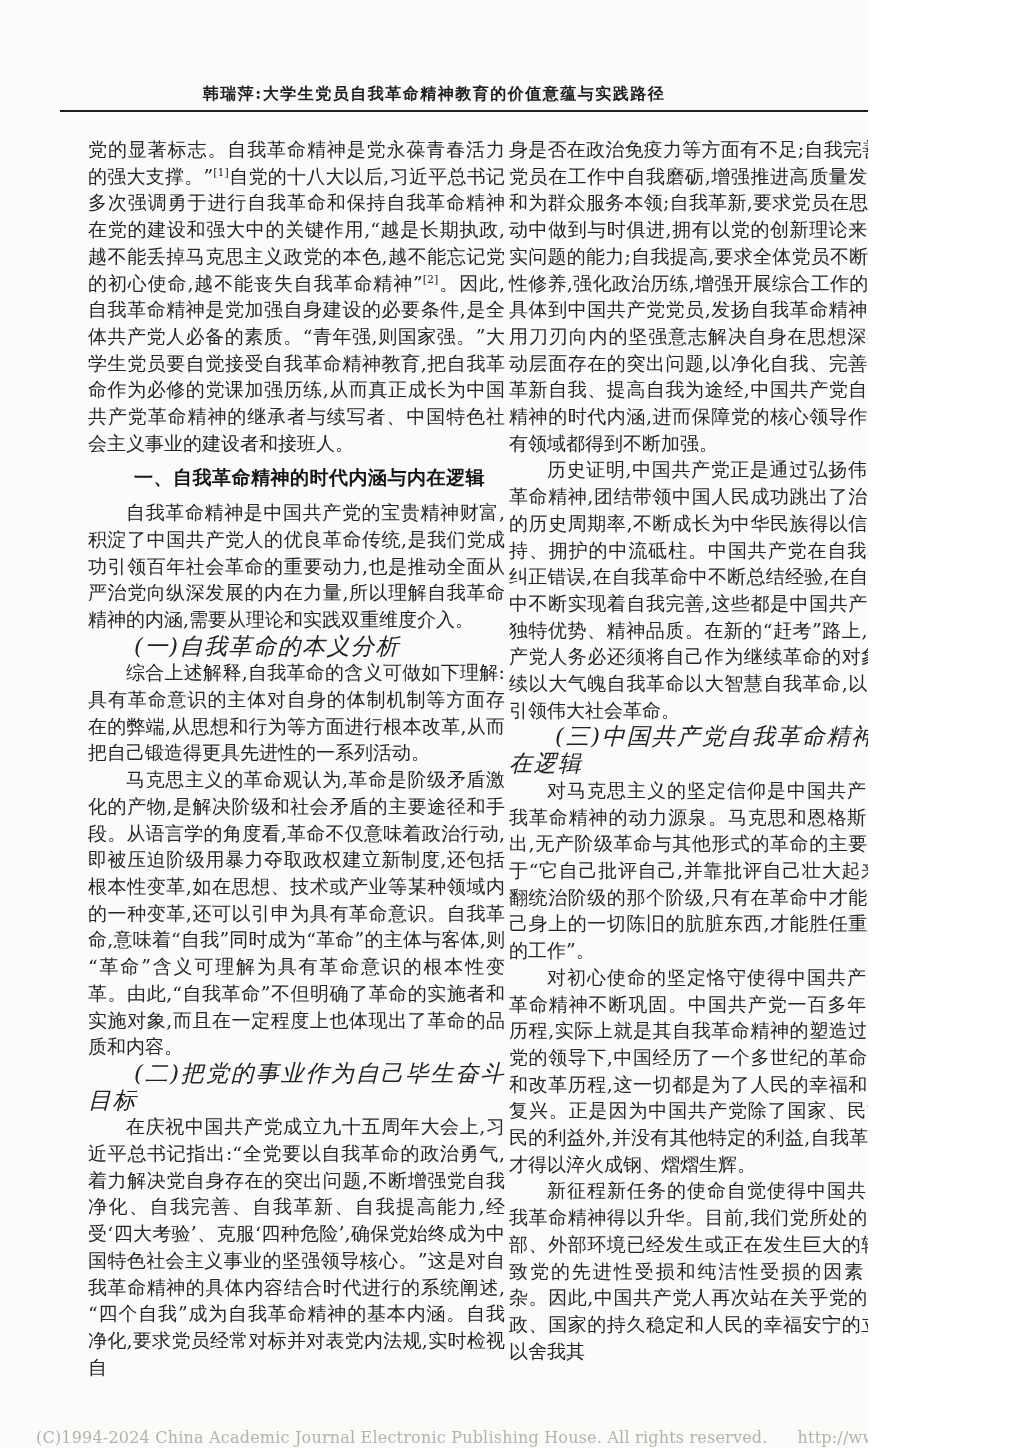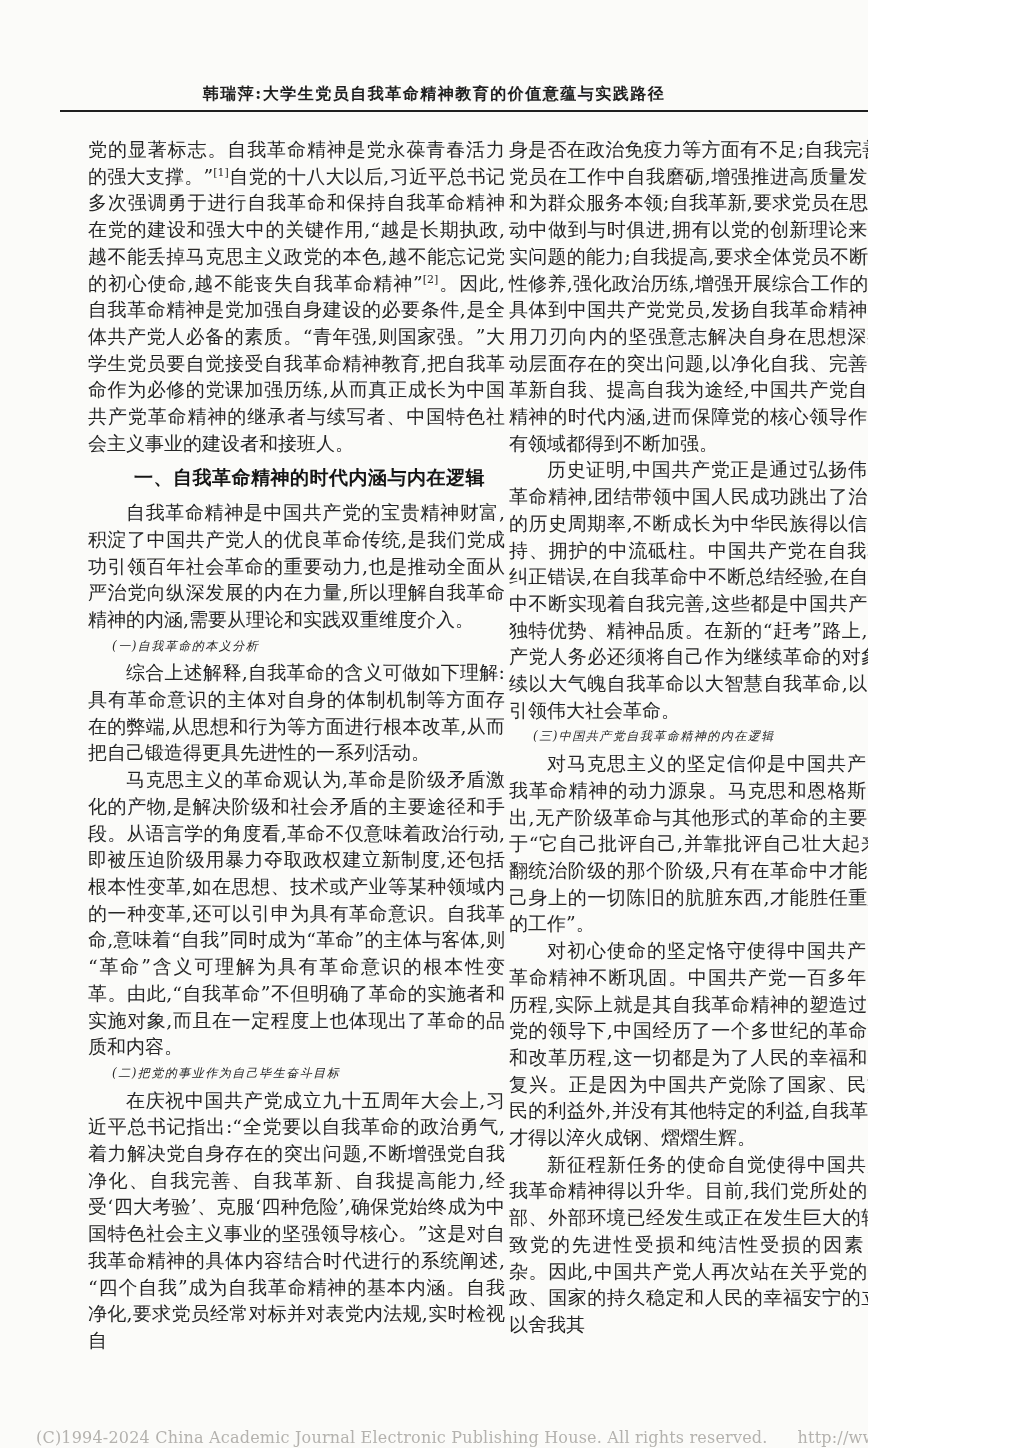--- a/index.html
+++ b/index.html
@@ -54,21 +54,21 @@
     font-size:19px;
     line-height:26.7px;
     font-weight:bold;
     font-family:"DejaVu Sans","Liberation Sans",sans-serif;
     text-indent:2em;
     letter-spacing:0.5px;
     color:#151515;
   }
   .subsec {
     margin:0;
-    font-size:12px;
+    font-size:23px;
     line-height:26.7px;
     font-weight:normal;
     font-style:italic;
     text-indent:2em;
     letter-spacing:1.5px;
     color:#222;
   }
   sup.ref {
     font-size:11px;
     line-height:0;

